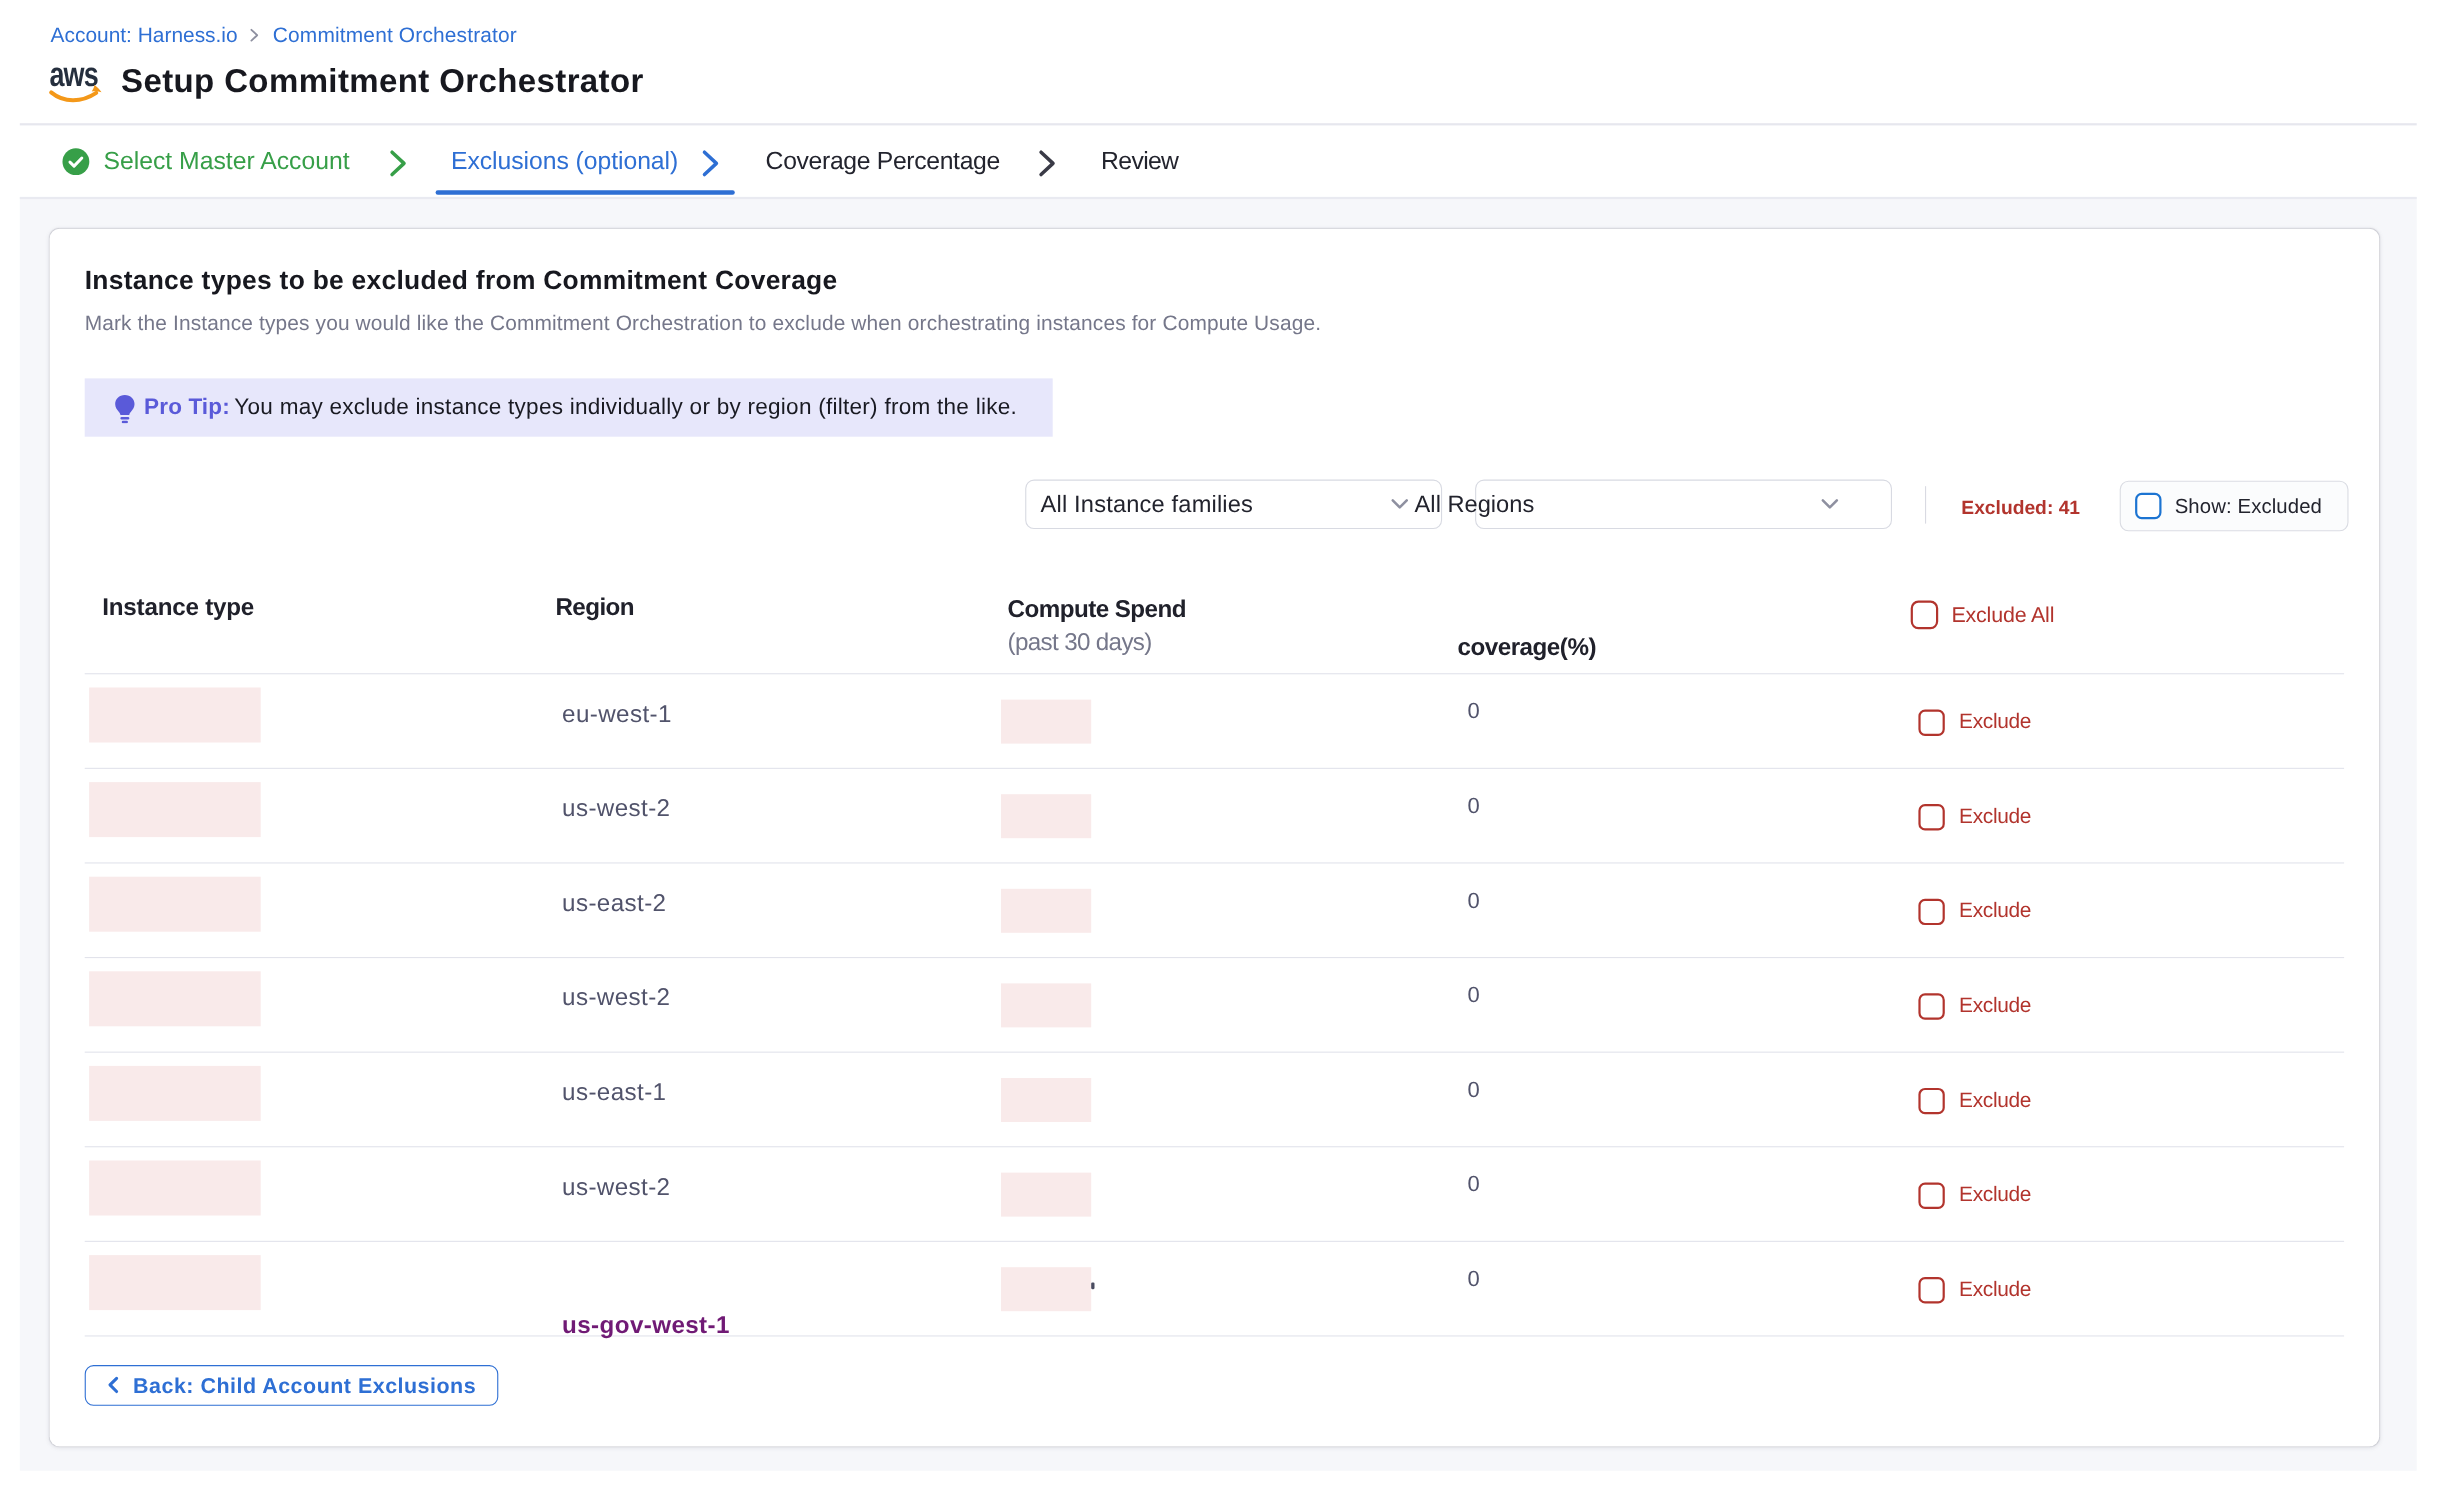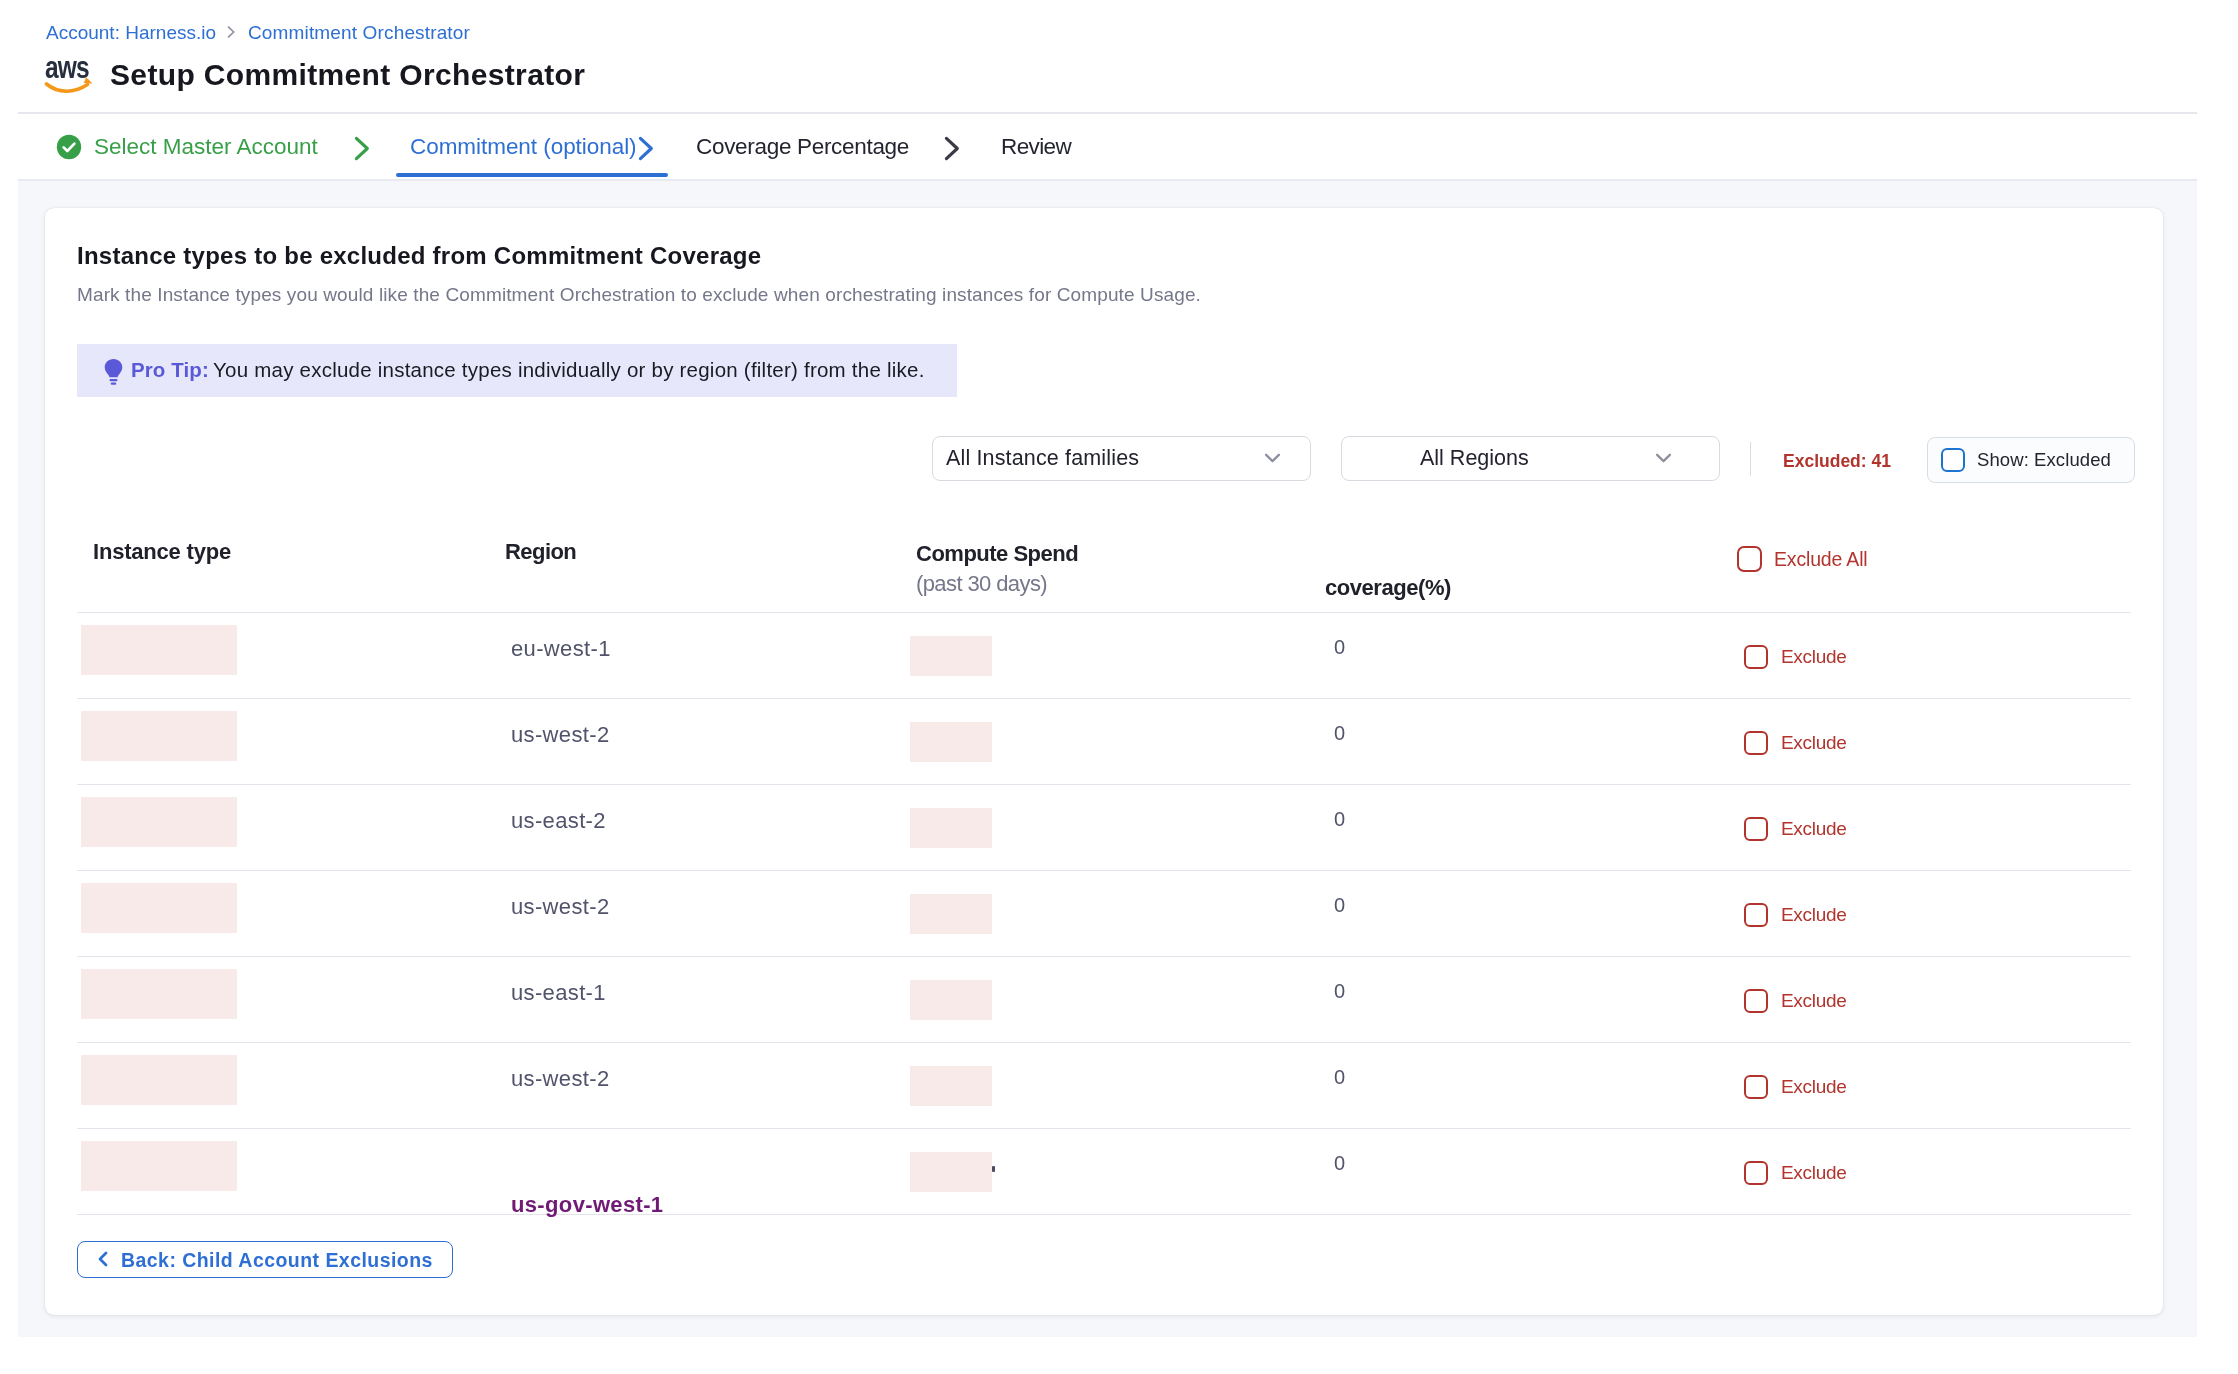--- a/index.html
+++ b/index.html
@@ -18,21 +18,21 @@
 <div style="position:absolute;left:110px;top:58px;font-size:30px;color:#17181f;font-weight:700;white-space:nowrap;letter-spacing:0.35px;" id="h1">Setup Commitment Orchestrator</div>
 <div style="position:absolute;left:18px;top:112px;width:2179px;height:1.5px;background:#e6e7ee"></div>
 <svg style="position:absolute;left:56px;top:134px" width="26" height="26" viewBox="0 0 26 26">
 <circle cx="13" cy="13" r="12.2" fill="#379f48"></circle>
 <path d="M7.6 13.4 L11.3 17 L18.4 9.6" fill="none" stroke="#fff" stroke-width="2.7" stroke-linecap="round" stroke-linejoin="round"></path>
   </svg>
 <div style="position:absolute;left:94px;top:134px;font-size:22.5px;color:#379f48;font-weight:400;white-space:nowrap;" id="st1">Select Master Account</div>
 <svg style="position:absolute;left:347px;top:134px" width="29" height="29" viewBox="0 0 20 20">
     <path d="M6.5 3 L14 10 L6.5 17" fill="none" stroke="#379f48" stroke-width="2.2" stroke-linecap="round" stroke-linejoin="round"></path>
   </svg>
-<div style="position:absolute;left:410px;top:134px;font-size:22.5px;color:#2e6fd4;font-weight:400;white-space:nowrap;letter-spacing:-0.05px;" id="st2">Commitment (optional)</div>
+<div style="position:absolute;left:410px;top:134px;font-size:22.5px;color:#2e6fd4;font-weight:400;white-space:nowrap;letter-spacing:-0.05px;" id="st2">Exclusions (optional)</div>
 <svg style="position:absolute;left:631px;top:134px" width="29" height="29" viewBox="0 0 20 20">
     <path d="M6.5 3 L14 10 L6.5 17" fill="none" stroke="#2e6fd4" stroke-width="2.2" stroke-linecap="round" stroke-linejoin="round"></path>
   </svg>
 <div style="position:absolute;left:696px;top:134px;font-size:22.5px;color:#23242e;font-weight:400;white-space:nowrap;letter-spacing:-0.31px;" id="st3">Coverage Percentage</div>
 <svg style="position:absolute;left:937px;top:134px" width="29" height="29" viewBox="0 0 20 20">
     <path d="M6.5 3 L14 10 L6.5 17" fill="none" stroke="#3a3b47" stroke-width="2.2" stroke-linecap="round" stroke-linejoin="round"></path>
   </svg>
 <div style="position:absolute;left:1001px;top:134px;font-size:22.5px;color:#23242e;font-weight:400;white-space:nowrap;letter-spacing:-0.60px;" id="st4">Review</div>
 <div style="position:absolute;left:396px;top:173px;width:272px;height:4px;border-radius:2px;background:#2e6fd4"></div>
 <div style="position:absolute;left:18px;top:179px;width:2179px;height:1158px;background:#f6f7fa;border-top:2px solid #e9eaf1"></div>
@@ -46,21 +46,21 @@
 <rect x="7.7" y="24.6" width="5.6" height="2.2" rx="1.1" fill="#5a5ad9"></rect>
   </svg>
 <div style="position:absolute;left:131px;top:358px;font-size:20.5px;color:#5a5ad9;font-weight:700;white-space:nowrap;letter-spacing:0.10px;" id="ptb">Pro Tip:</div>
 <div style="position:absolute;left:213px;top:358px;font-size:20.5px;color:#191a22;font-weight:400;white-space:nowrap;letter-spacing:0.23px;" id="ptt">You may exclude instance types individually or by region (filter) from the like.</div>
 <div style="position:absolute;left:932px;top:436px;width:379px;height:45px;background:#fff;border:1px solid #d8dae2;border-radius:8px"></div>
 <div style="position:absolute;left:946px;top:446px;font-size:21.5px;color:#22232d;font-weight:400;white-space:nowrap;letter-spacing:0.15px;" id="dd1">All Instance families</div>
 <svg style="position:absolute;left:1264px;top:452px" width="17" height="12" viewBox="0 0 16 10">
     <path d="M2 2 L8 8 L14 2" fill="none" stroke="#8e90a0" stroke-width="2.2" stroke-linecap="round" stroke-linejoin="round"></path>
   </svg>
 <div style="position:absolute;left:1341px;top:436px;width:379px;height:45px;background:#fff;border:1px solid #d8dae2;border-radius:8px"></div>
-<div style="position:absolute;left:1420px;top:446px;font-size:21.5px;color:#22232d;font-weight:400;white-space:nowrap;" id="dd2">All Regions</div>
+<div style="position:absolute;left:1286px;top:446px;font-size:21.5px;color:#22232d;font-weight:400;white-space:nowrap;" id="dd2">All Regions</div>
 <svg style="position:absolute;left:1655px;top:452px" width="17" height="12" viewBox="0 0 16 10">
     <path d="M2 2 L8 8 L14 2" fill="none" stroke="#8e90a0" stroke-width="2.2" stroke-linecap="round" stroke-linejoin="round"></path>
   </svg>
 <div style="position:absolute;left:1750px;top:442px;width:1px;height:34px;background:#d9dae2"></div>
 <div style="position:absolute;left:1783px;top:451px;font-size:17.5px;color:#b2342d;font-weight:700;white-space:nowrap;" id="exc41">Excluded: 41</div>
 <div style="position:absolute;left:1927px;top:437px;width:208px;height:46px;background:#fbfcfd;border:1px solid #dadce3;border-radius:8px"></div>
 <div style="position:absolute;left:1941px;top:448px;width:24px;height:24px;background:#fff;border:2px solid #1c74d2;border-radius:6px"></div>
 <div style="position:absolute;left:1977px;top:449px;font-size:18.5px;color:#23242e;font-weight:400;white-space:nowrap;letter-spacing:0.09px;" id="showx">Show: Excluded</div>
 <div style="position:absolute;left:93px;top:539px;font-size:22px;color:#20212b;font-weight:700;white-space:nowrap;letter-spacing:-0.20px;" id="th1">Instance type</div>
 <div style="position:absolute;left:505px;top:539px;font-size:22px;color:#20212b;font-weight:700;white-space:nowrap;letter-spacing:-0.55px;text-align:right;" id="th2">Region</div>

